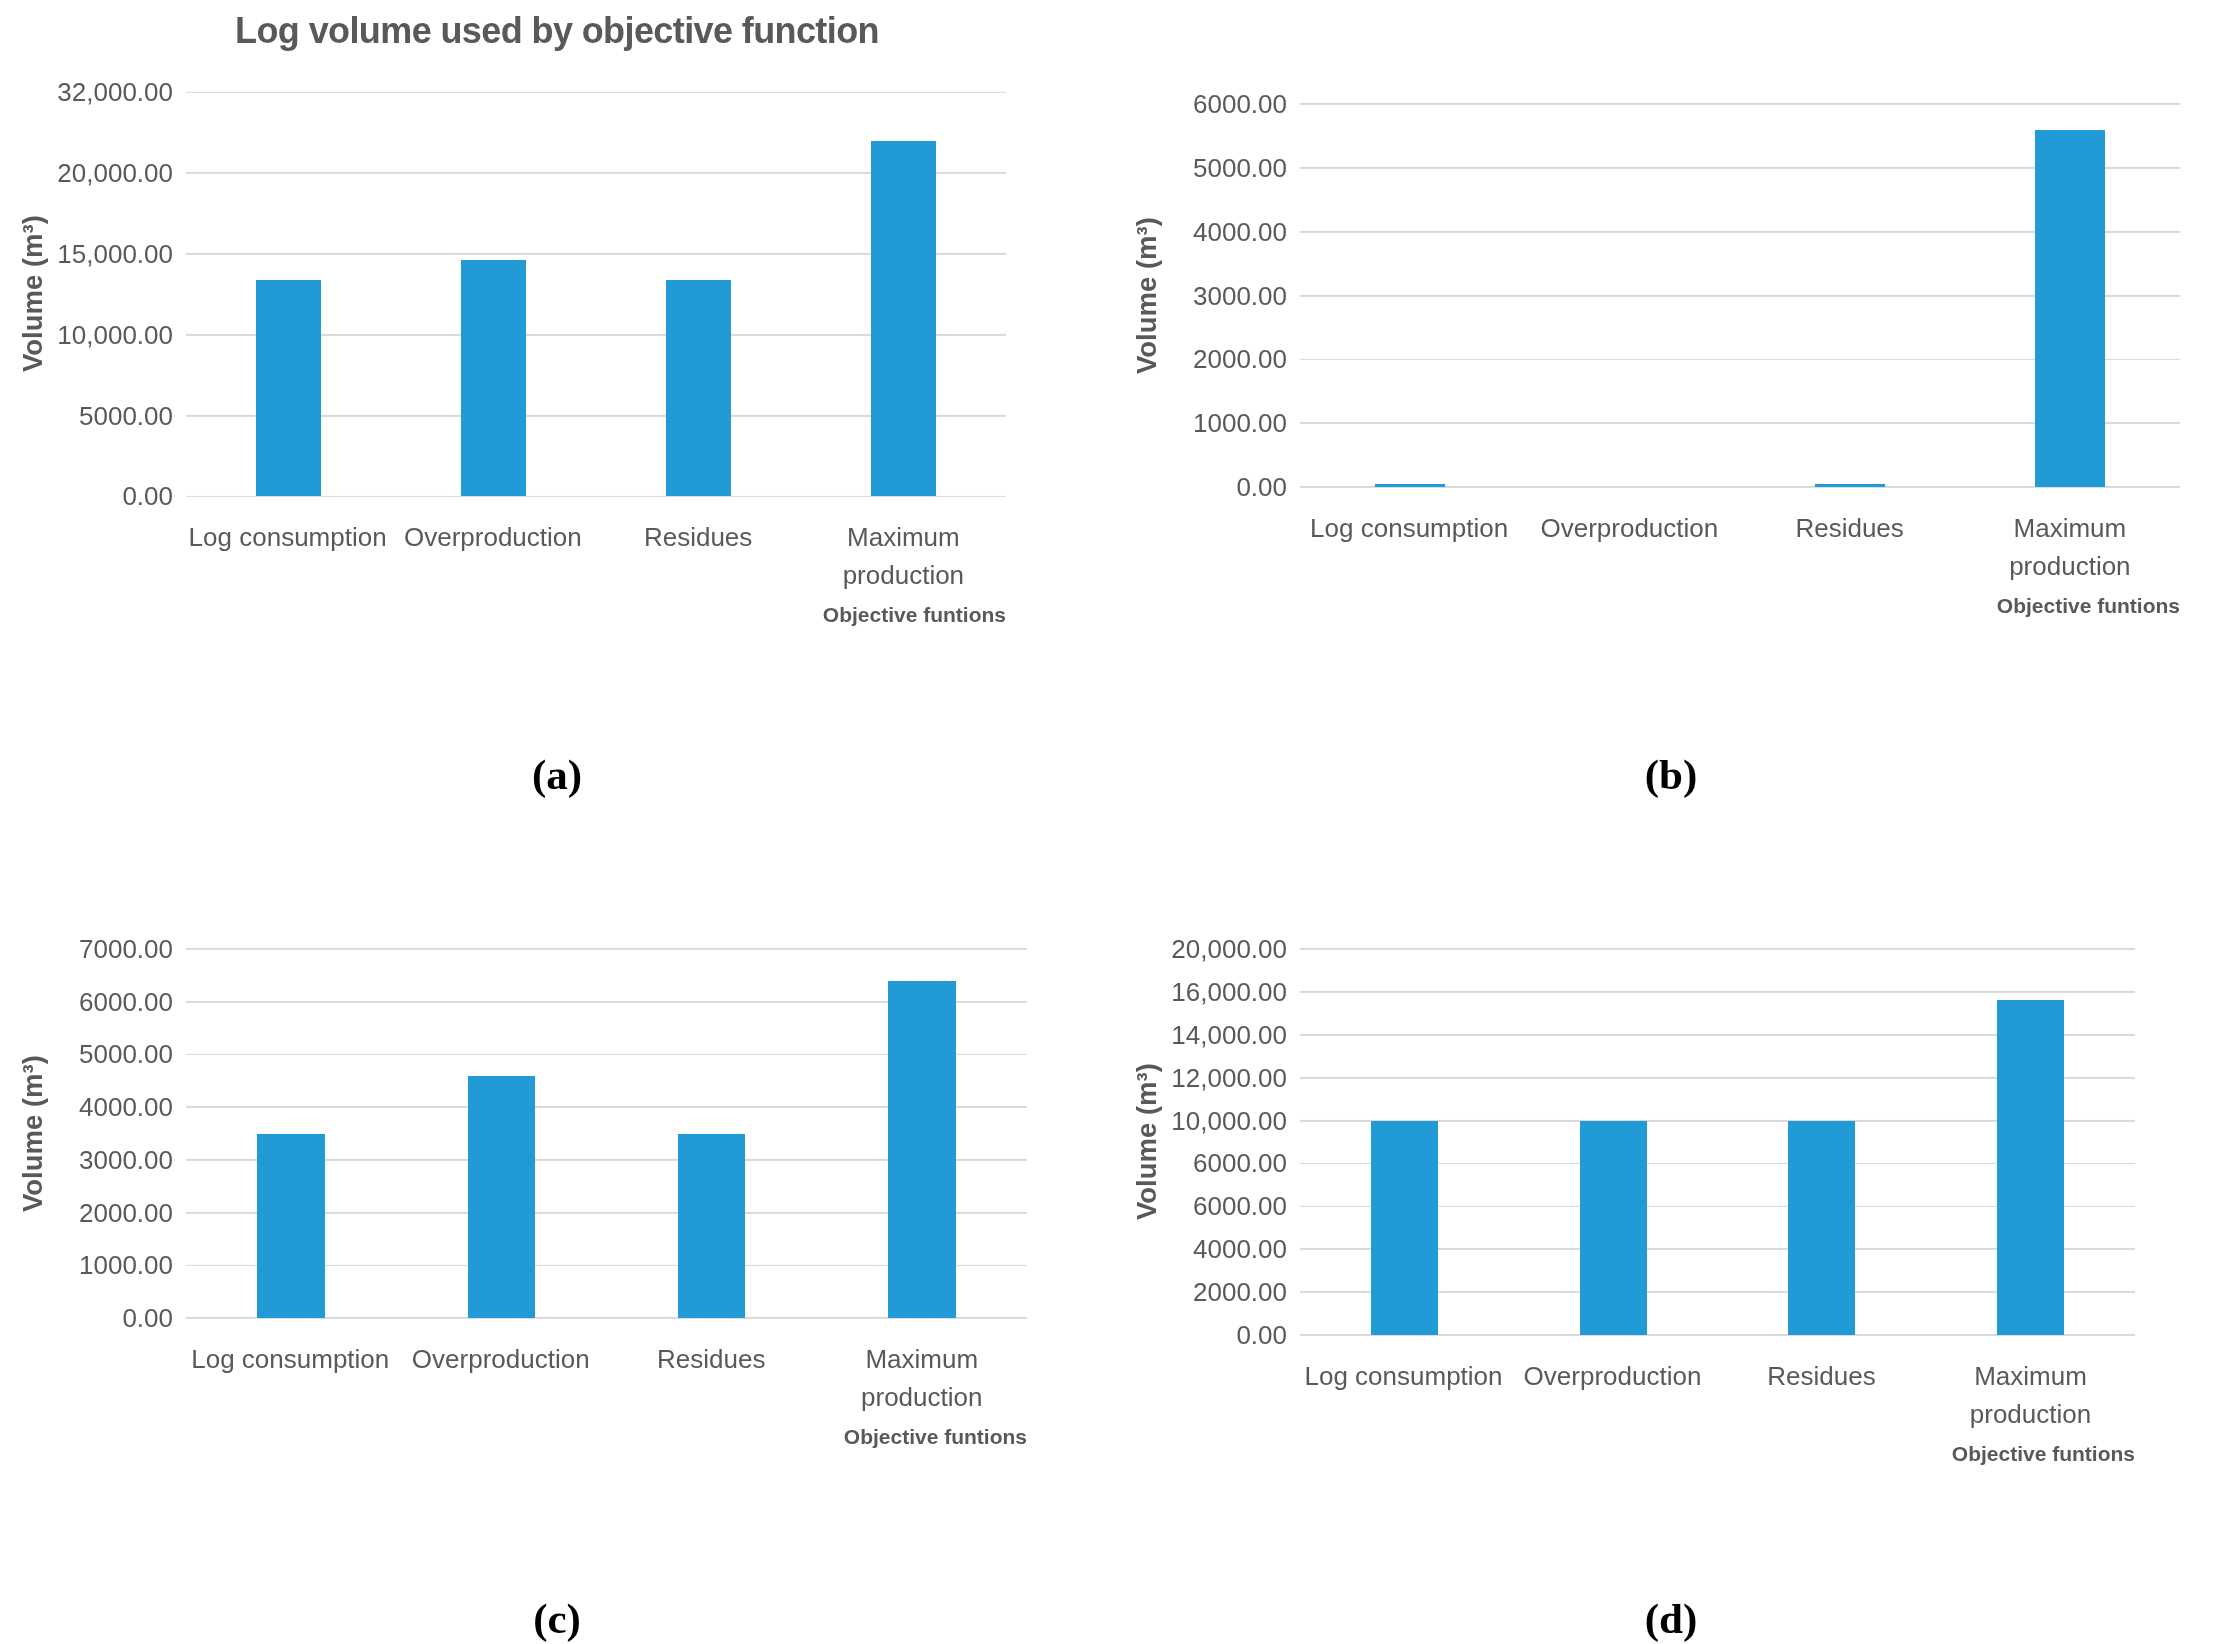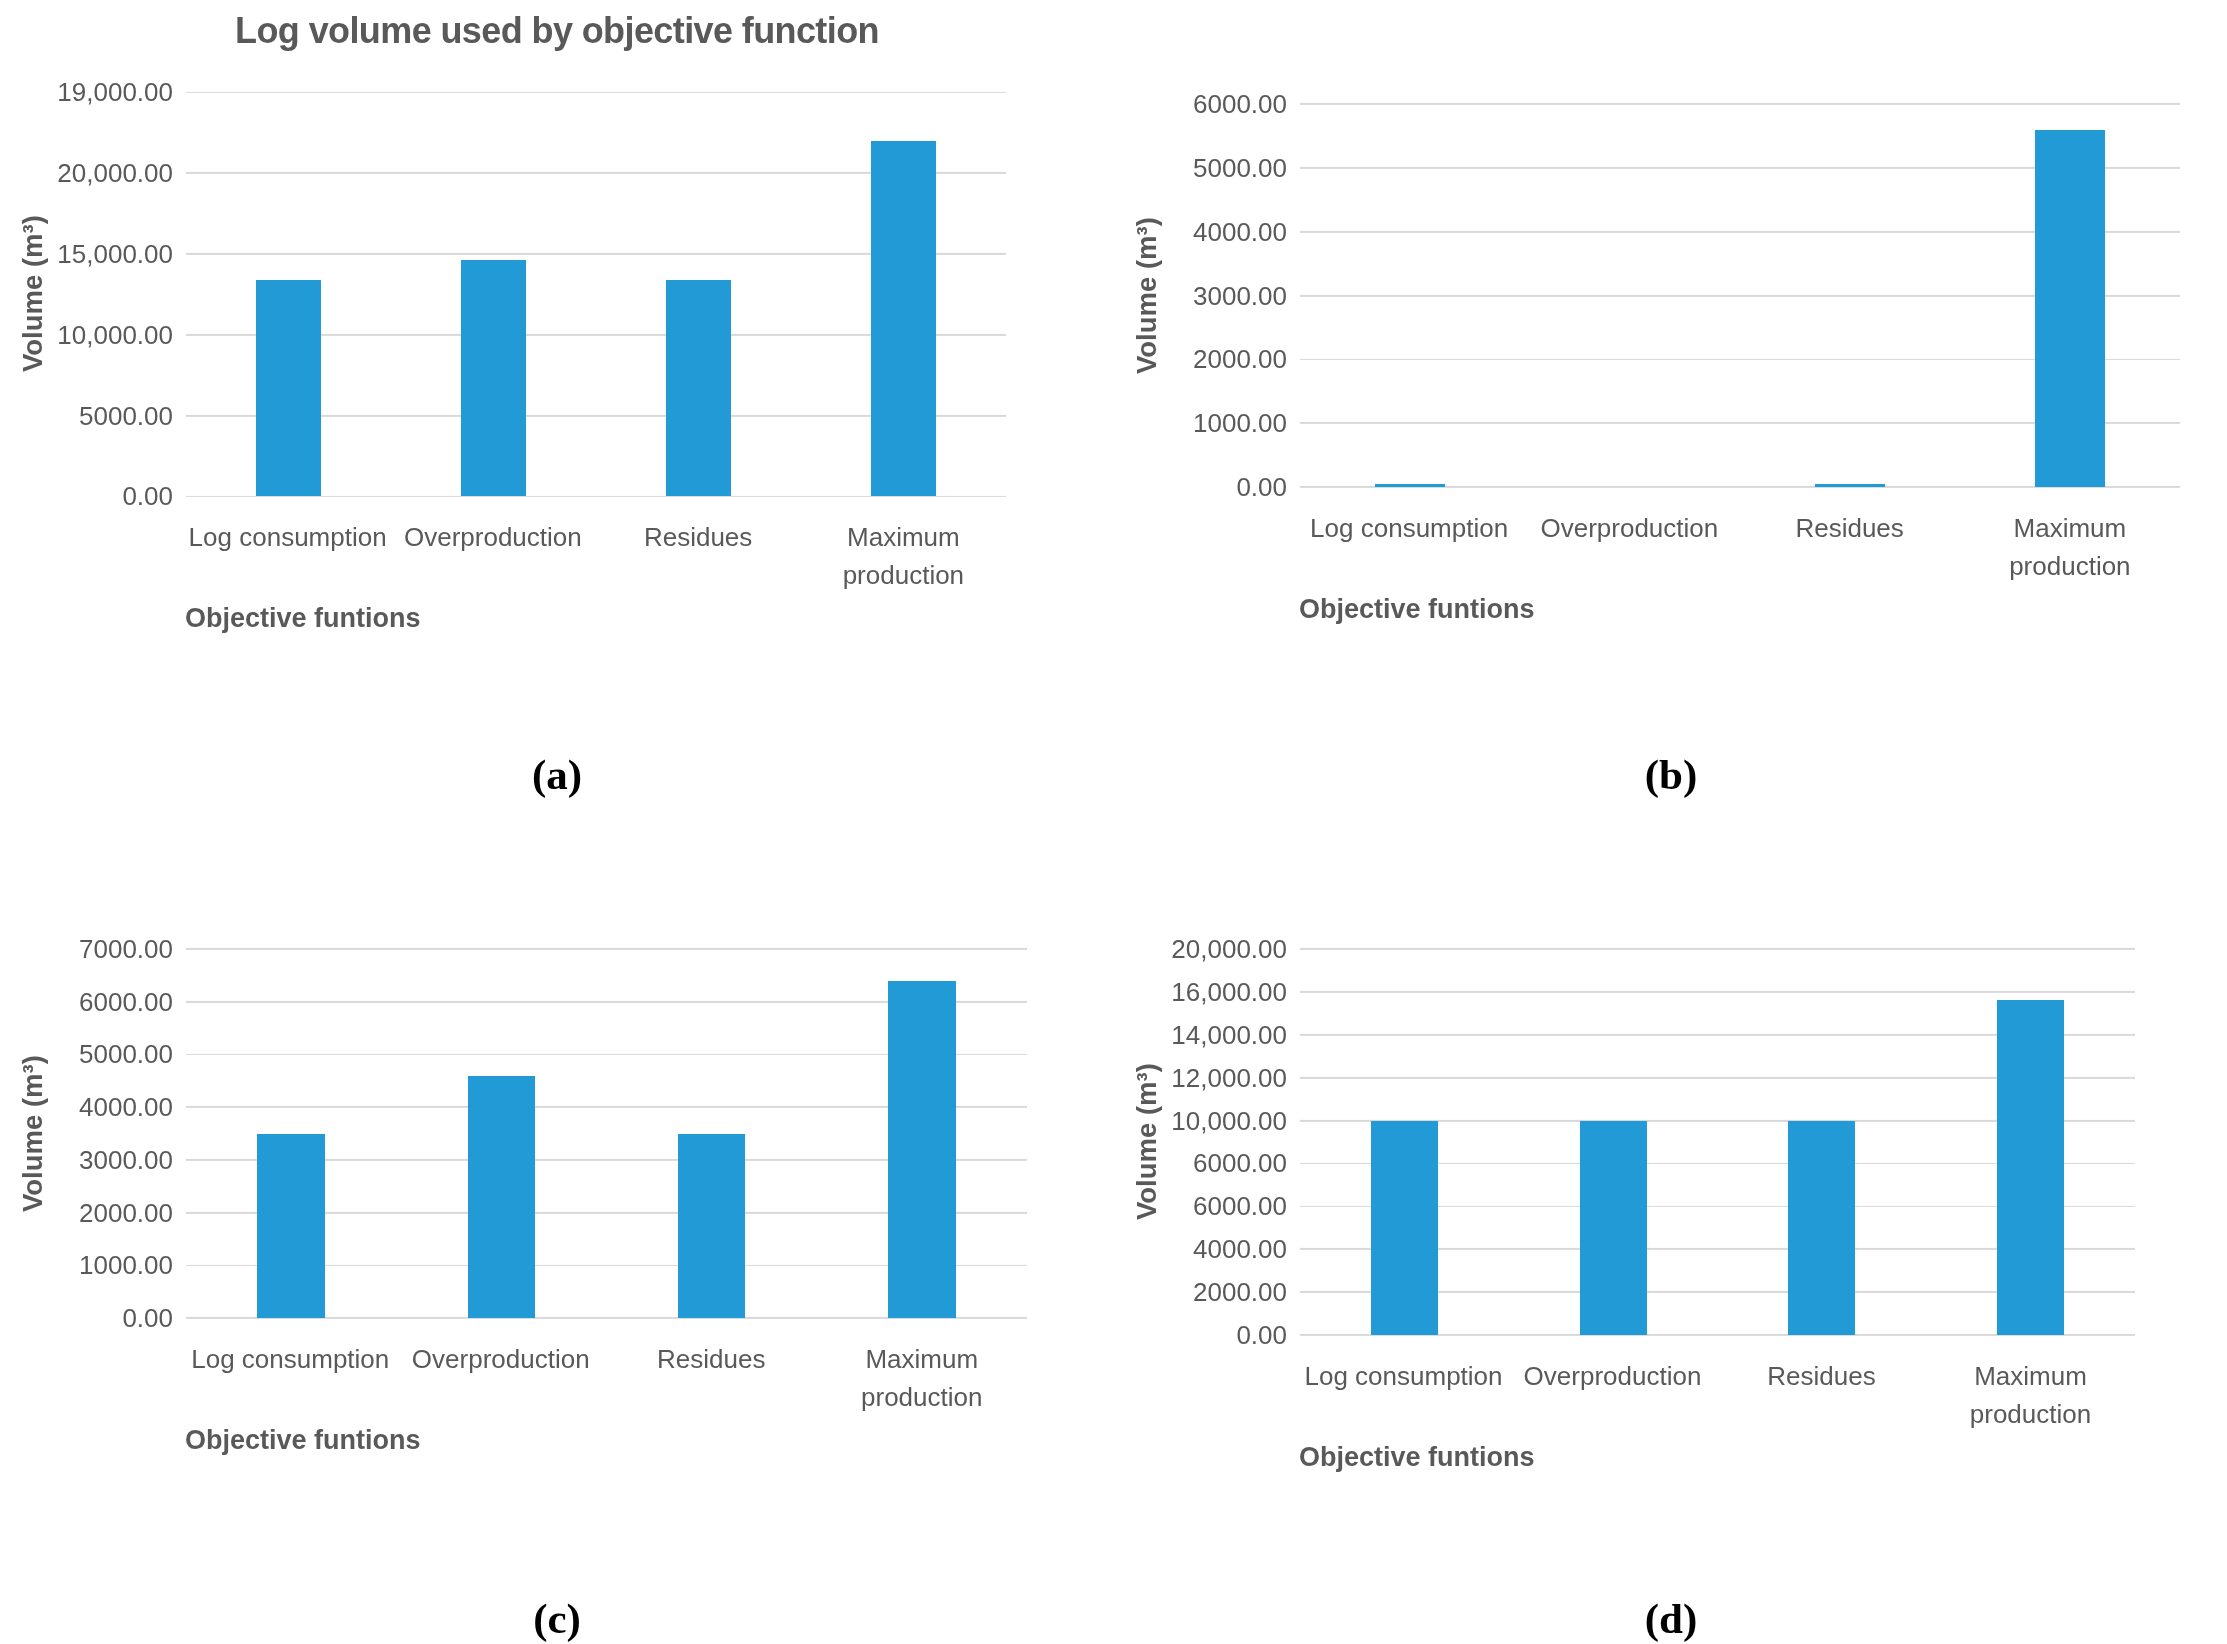--- a/index.html
+++ b/index.html
@@ -63,22 +63,22 @@
   }
   .bar{position:absolute;bottom:0;background:var(--bar);}
 
   .x-labels{display:flex;margin-left:185px;margin-top:23px;min-height:79px;}
   .xcell{flex:1;display:flex;justify-content:center;}
   .xlabel{
     font-size:26px;color:var(--txt);text-align:center;
     line-height:1.45;max-width:209px;
   }
   .x-axis-title{
-    font-size:27px;font-weight:700;color:var(--txt);
-    text-align:left;margin-left:185px;margin-top:4.8px;
+    font-size:21px;font-weight:700;color:var(--txt);
+    text-align:right;margin-left:185px;margin-top:4.8px;
   }
   .sublabel{
     position:absolute;left:0;right:0;text-align:center;
     font-family:"Liberation Serif", serif;font-weight:700;
     font-size:43px;color:var(--sub);
   }
   .row1 .sublabel{bottom:23px;}
   .row2 .sublabel{bottom:2.4px;}
 </style>
 </head>
@@ -89,21 +89,21 @@
   <figure class="panel p-a row1" style="margin:0;">
     <div class="chart-title">Log volume used by objective function</div>
     <div class="chart-body">
       <div class="y-axis-title">Volume (m³)</div>
       <div class="y-ticks">
           <div class="ytick" style="bottom: 0%;">0.00</div>
           <div class="ytick" style="bottom: 20%;">5000.00</div>
           <div class="ytick" style="bottom: 40%;">10,000.00</div>
           <div class="ytick" style="bottom: 60%;">15,000.00</div>
           <div class="ytick" style="bottom: 80%;">20,000.00</div>
-          <div class="ytick" style="bottom: 100%;">19,000.00</div>
+          <div class="ytick" style="bottom: 100%;">32,000.00</div>
         </div>
       <div class="plot">
           <div class="gridline" style="bottom: 0%;"></div>
           <div class="gridline" style="bottom: 20%;"></div>
           <div class="gridline" style="bottom: 40%;"></div>
           <div class="gridline" style="bottom: 60%;"></div>
           <div class="gridline" style="bottom: 80%;"></div>
           <div class="gridline" style="bottom: 100%;"></div>
           <div class="bar" style="left: 8.5%; width: 8%; height: 53.6%;"></div>
           <div class="bar" style="left: 33.5%; width: 8%; height: 58.4%;"></div>

